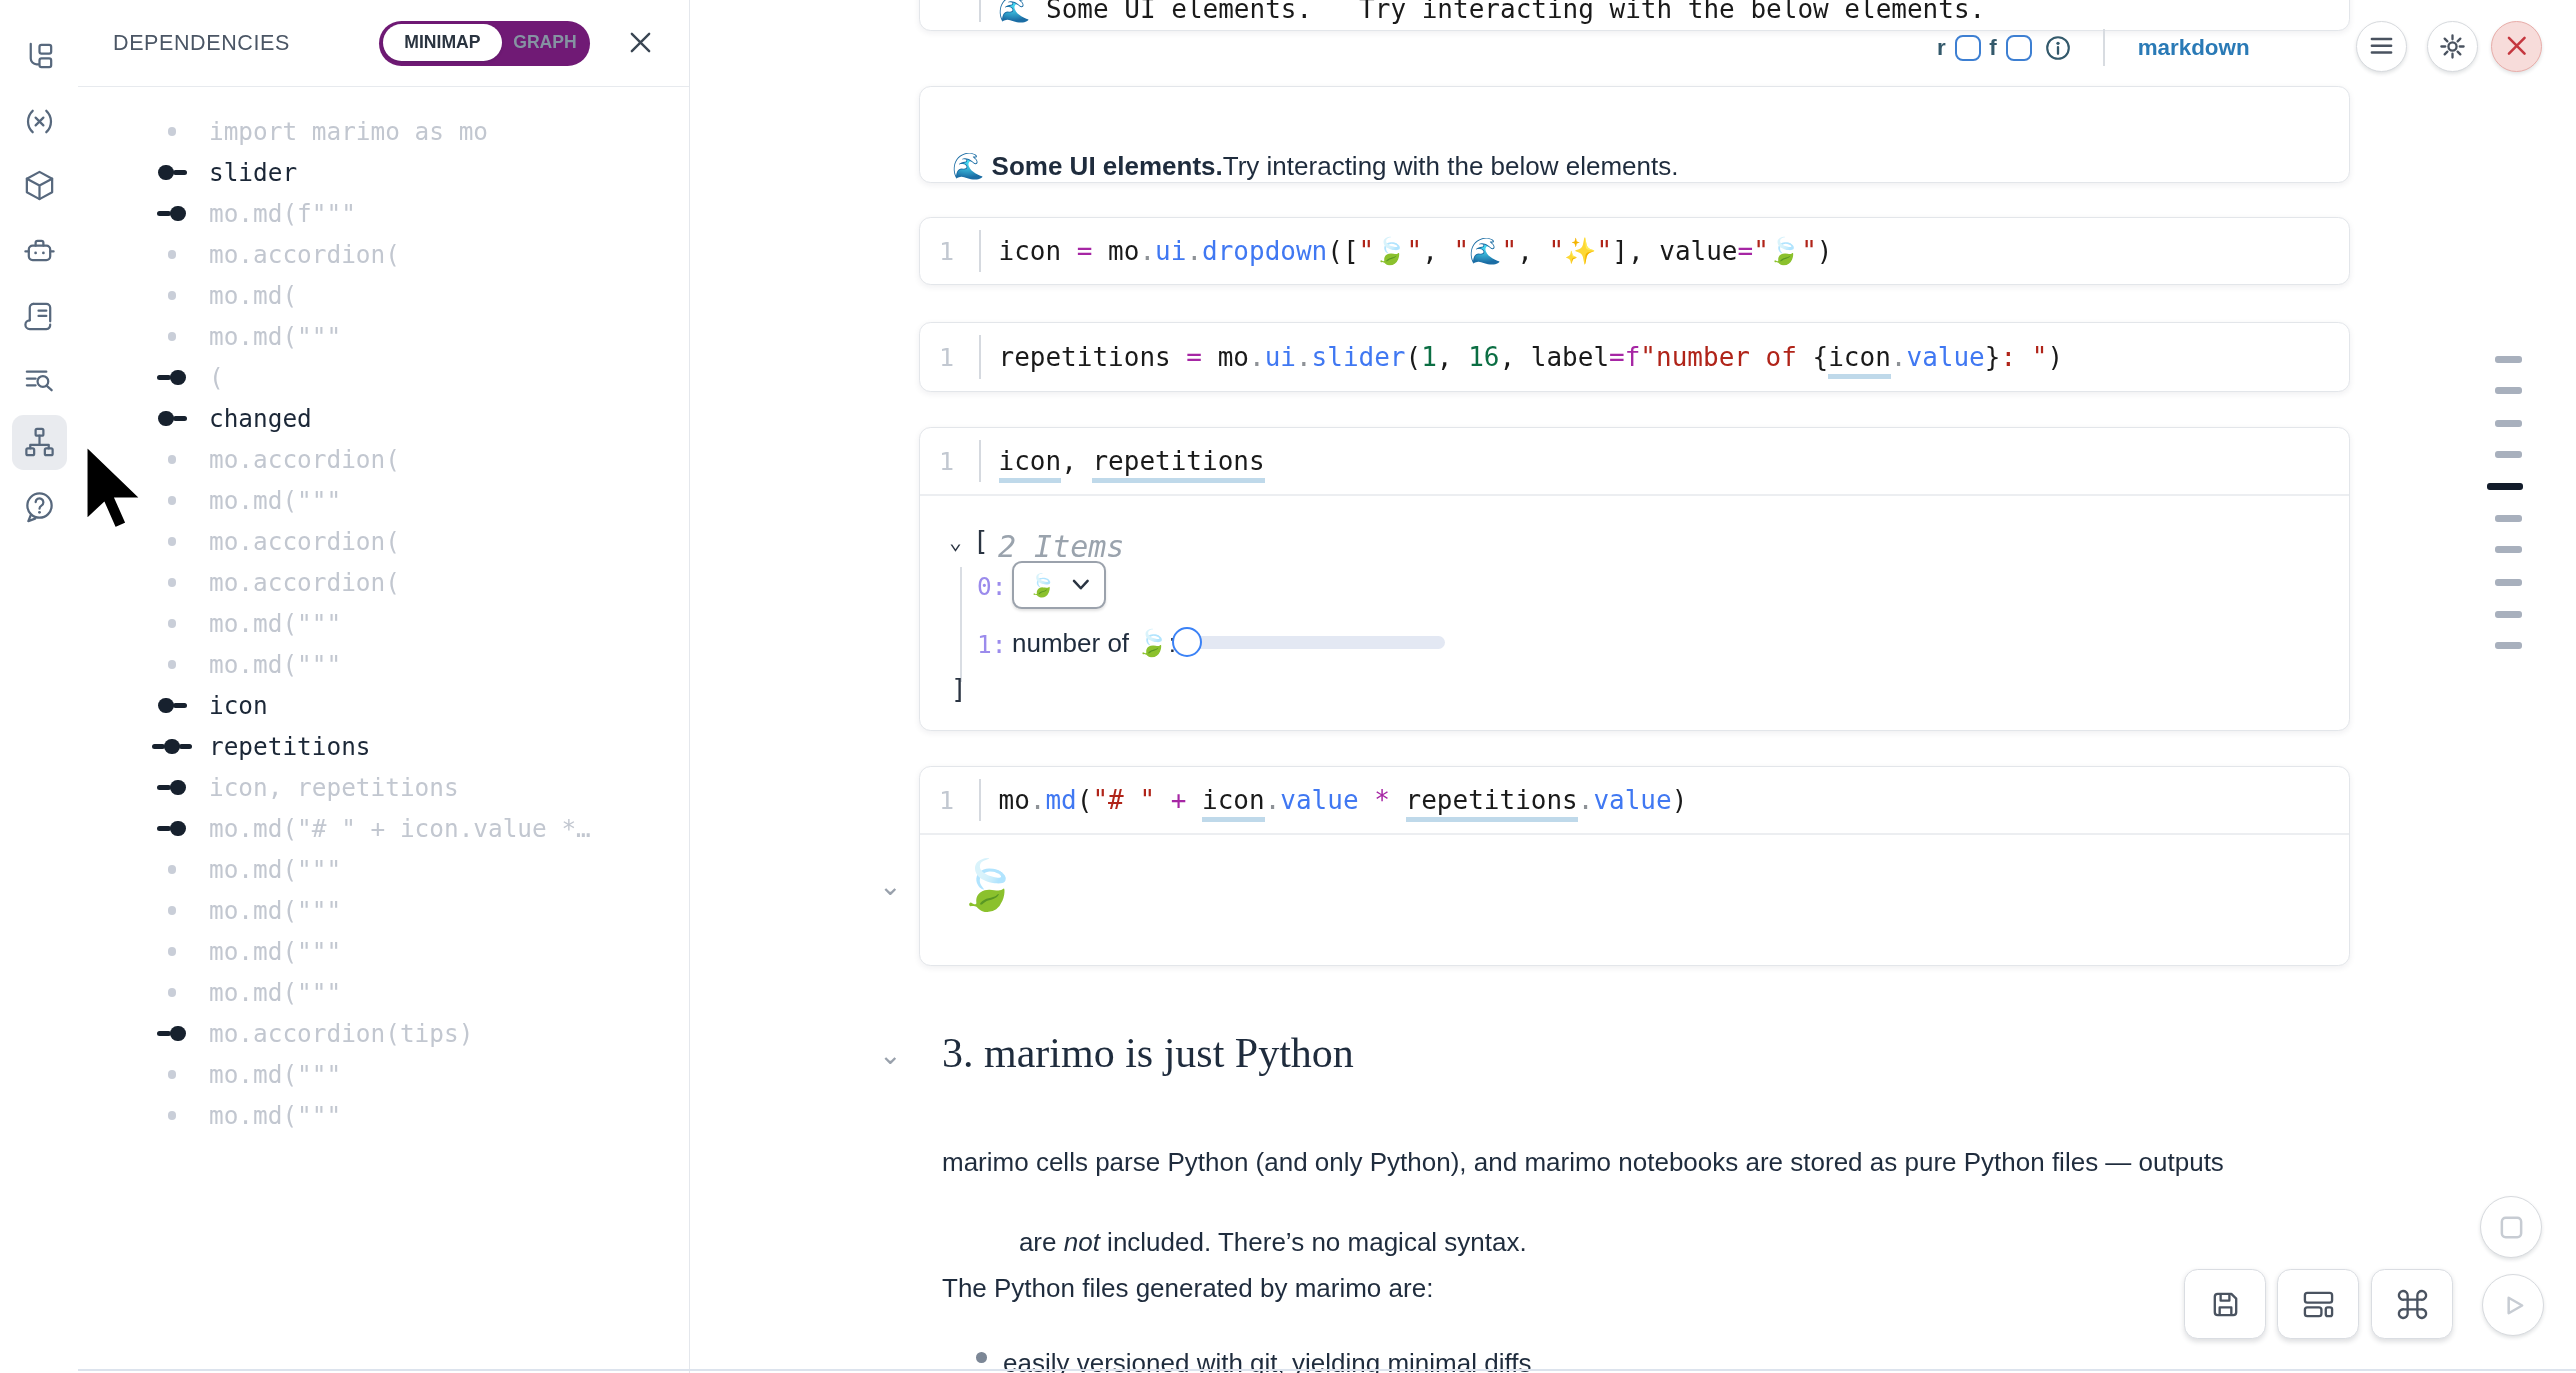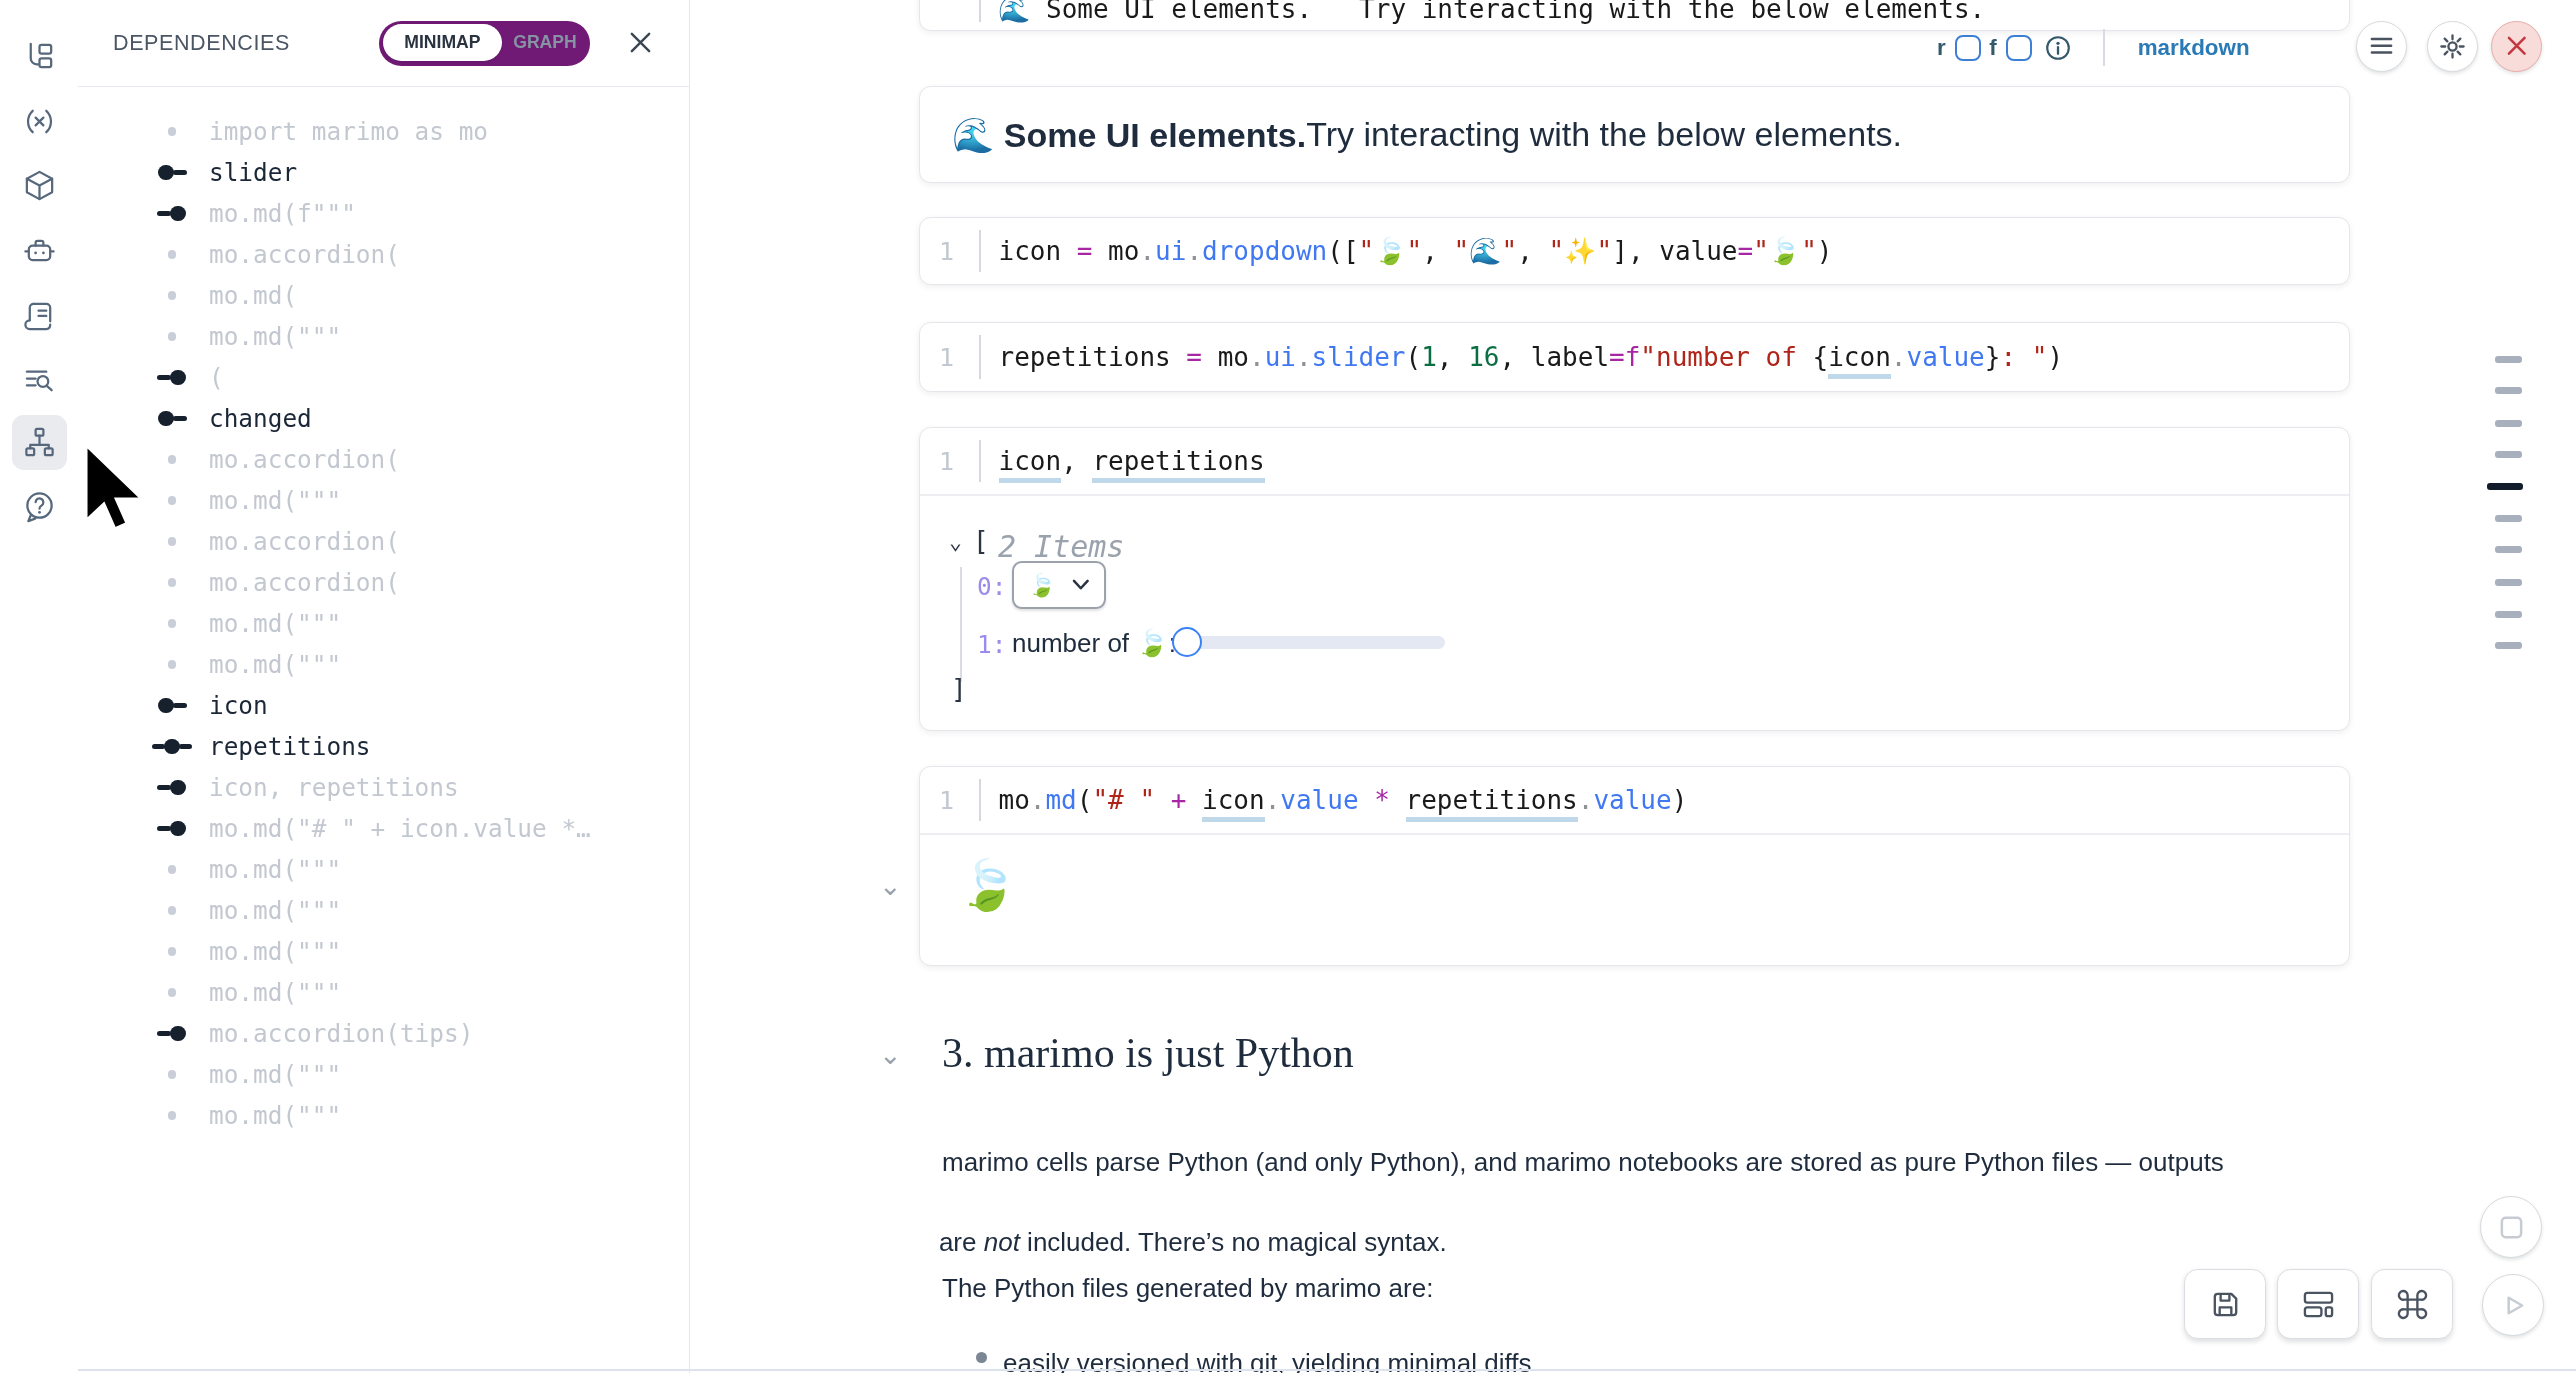--- a/index.html
+++ b/index.html
@@ -44,21 +44,21 @@
   .tok-d{color:#8e9297;} .tok-s{color:#b02419;} .tok-n{color:#0b6e43;}
   .tok-u{color:#1a1a1a;border-bottom:5.9px solid #bfd9ea;padding-bottom:2px;}
   .cell-divider{height:2px;background:#eceef1;}
   
   .mdbar{left:1937px;top:26px;height:43px;display:flex;align-items:center;gap:8.8px;}
   .rf{font-size:22.4px;font-weight:600;color:#33596b;}
   .cbox{width:26px;height:26px;border:2.5px solid #3d7fd2;border-radius:7.8px;background:#fff;box-sizing:border-box;}
   .vdiv{width:2px;height:37px;background:#d8dce1;margin:0 23.4px;}
   .mdlabel{font-size:22.4px;font-weight:700;color:#2a7ab6;}
   
-  .wave-text{position:absolute;left:32px;top:0;bottom:0;display:flex;align-items:center;font-size:34px;color:#1f2c3d;}
+  .wave-text{position:absolute;left:32px;top:0;bottom:0;display:flex;align-items:flex-end;font-size:26px;color:#1f2c3d;}
   
   .mono{font-family:"DejaVu Sans Mono",monospace;}
   .tree-idx{color:#9b8bec;}
   .chev{color:#99a1ac;font-size:27px;line-height:1;}
   .select-box{position:absolute;width:90px;height:44px;border:2px solid #9ba2ac;border-radius:9.8px;background:#fff;
               box-shadow:0 2px 2.9px rgba(0,0,0,.12);display:flex;align-items:center;}
   .slider-track{position:absolute;height:12.7px;border-radius:6.8px;background:#e3e8f3;}
   .slider-thumb{position:absolute;width:30px;height:30px;border-radius:50%;background:#fff;border:2.9px solid #3b82f6;box-sizing:border-box;}
   
   .heading{font-family:"Liberation Serif",serif;font-size:42px;color:#1f2c3d;}
@@ -403,21 +403,21 @@
     <div class="cell-divider"></div>
     <div class="abs" style="left:37px;top:90px;font-size:49px;">🍃</div>
   </div>
 
   <div class="abs chev" style="left:879px;top:873px;">⌄</div>
 
   <div class="abs chev" style="left:879px;top:1042px;">⌄</div>
   <div class="abs heading" style="left:942px;top:1029px;">3. marimo is just Python</div>
 
   <div class="abs prose" style="left:942px;top:1147px;">marimo cells parse Python (and only Python), and marimo notebooks are stored as pure Python files — outputs</div>
-  <div class="abs prose" style="left:910px;top:1196px;text-align:right;">
+  <div class="abs prose" style="left:990px;top:1196px;text-align:right;">
     <span>are </span><span style="font-style:italic;">not</span><span> included. There’s no magical syntax.</span>
   </div>
   <div class="abs prose" style="left:942px;top:1273px;">The Python files generated by marimo are:</div>
   <div class="abs" style="left:976px;top:1352px;width:10.7px;height:10.7px;border-radius:50%;background:#7c8796;"></div>
   <div class="abs prose" style="left:1003px;top:1348px;">easily versioned with git, yielding minimal diffs</div>
 
   <div class="circle-btn" style="left:2356px;top:20.5px;">
     <svg width="25" height="21.5" viewBox="0 0 26 22">
         <path d="M3,4 h20 M3,11 h20 M3,18 h20" stroke="#4a5360" stroke-width="2.6" stroke-linecap="round"></path>
       </svg>

